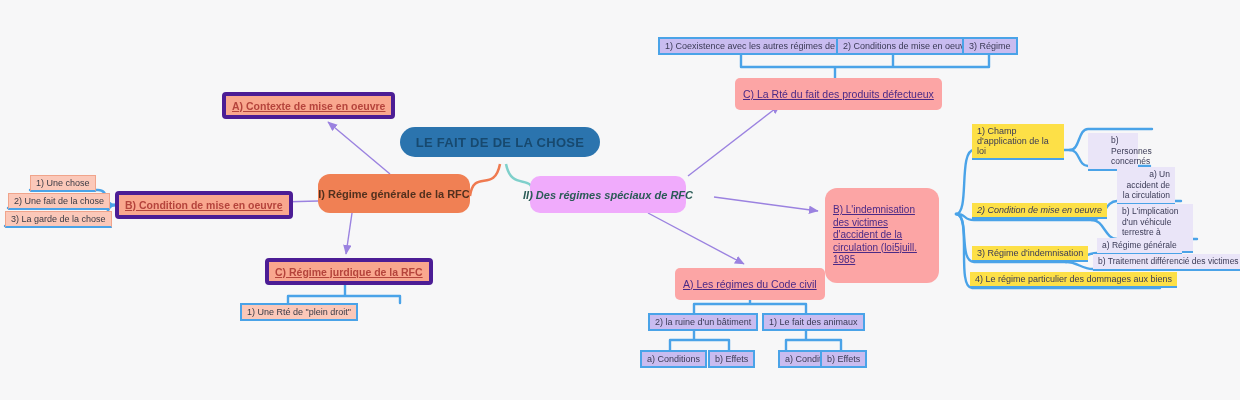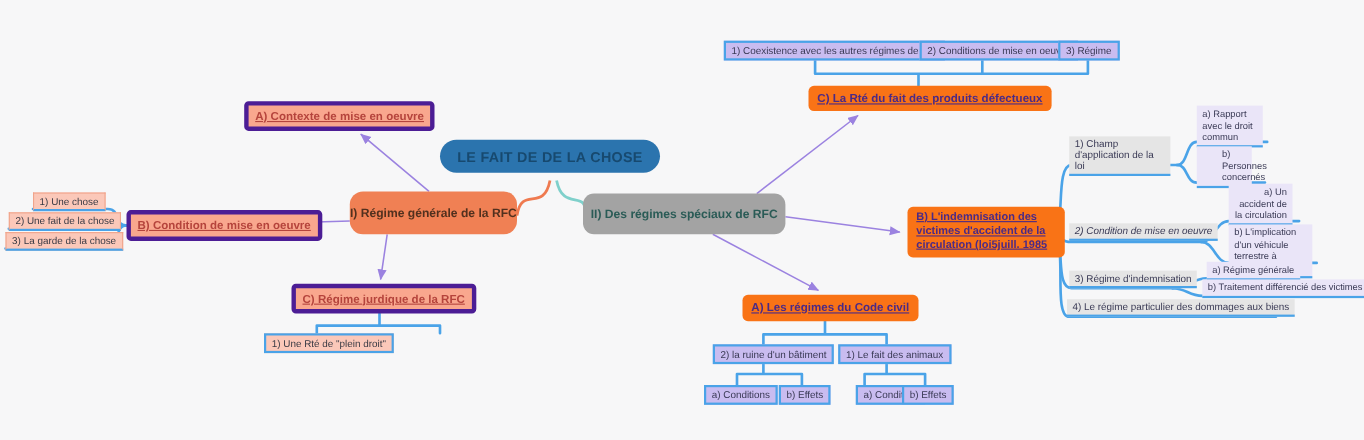--- a/index.html
+++ b/index.html
@@ -7,36 +7,36 @@
   #wires{position:absolute;left:0;top:0;width:1240px;height:400px;}
   .node{position:absolute;box-sizing:border-box;}
   .txt{white-space:nowrap;}
 
   .central{left:400px;top:127px;width:200px;height:30px;background:#2b74ae;border-radius:19px;
            display:flex;align-items:center;justify-content:center;color:#17496f;
            font-weight:bold;font-size:13px;letter-spacing:.3px;}
   .branch-i{left:318px;top:174px;width:152px;height:39px;background:#f08054;border-radius:12px;
             display:flex;align-items:center;justify-content:center;color:#52301e;
             font-weight:bold;font-size:11px;}
-  .branch-ii{left:530px;top:176px;width:184px;height:37px;background:#a3a3a3;border-radius:10px;
+  .branch-ii{left:530px;top:176px;width:156px;height:37px;background:#f0abfc;border-radius:10px;
              display:flex;align-items:center;justify-content:center;color:#2a5b56;
-             font-weight:bold;font-size:11px;}
+             font-weight:bold;font-size:11px;font-style:italic;}
 
   .salmon-node{background:#f9a78e;border:4px solid #4c1d95;border-radius:4px;
                color:#b5443c;font-weight:bold;font-size:10.5px;text-decoration:underline;
                display:flex;align-items:center;justify-content:center;padding:0 6px;}
-  .purple-node{background:#f97316;border-radius:5px;color:#4b2a86;font-weight:bold;
+  .purple-node{background:#fca5a5;border-radius:5px;color:#4b2a86;font-weight:normal;
                font-size:10.5px;text-decoration:underline;
-               display:flex;align-items:center;justify-content:center;padding:4px 8px;}
+               display:flex;align-items:center;justify-content:center;padding:16px 8px;}
 
   .leaf{font-size:9px;color:#3a3a44;padding:2px 5px;}
   .sal-u{background:#fbc8b9;border:1px solid #f0a48b;border-bottom:2px solid #4aa3e8;}
   .sal-b{background:#fbc8b9;border:2px solid #4aa3e8;}
   .pur-b{background:#c9bcf0;border:2px solid #4aa3e8;color:#3a3a55;}
-  .pur-u{background:#e5e5e5;border-bottom:2px solid #4aa3e8;color:#3a3a55;}
+  .pur-u{background:#fde047;border-bottom:2px solid #4aa3e8;color:#3a3a55;}
   .lav-u{background:#eae5f8;border-bottom:2px solid #4aa3e8;color:#3a3a55;font-size:8.5px;line-height:1.25;}
   .wrap{white-space:normal;}
 </style>
 </head>
 <body>
 
 <div id="canvas">
 
   <svg id="wires" viewBox="0 0 1240 400" xmlns="http://www.w3.org/2000/svg">
     <defs>
@@ -98,23 +98,22 @@
   <div class="node salmon-node txt" style="left:265px;top:258px;height:27px;">C) Régime jurdique de la RFC</div>
   <div class="node leaf sal-b txt" style="left:240px;top:303px;">1) Une Rté de "plein droit"</div>
 
   <div class="node branch-ii txt">II) Des régimes spéciaux de RFC</div>
 
   <div class="node purple-node txt" style="left:735px;top:78px;height:23px;">C) La Rté du fait des produits défectueux</div>
   <div class="node leaf pur-b txt" style="left:658px;top:37px;">1) Coexistence avec les autres régimes de Rté</div>
   <div class="node leaf pur-b txt" style="left:836px;top:37px;">2) Conditions de mise en oeuvre</div>
   <div class="node leaf pur-b txt" style="left:962px;top:37px;">3) Régime</div>
 
-  <div class="node purple-node wrap" style="left:825px;top:188px;width:143px;font-size:10px;text-align:left;justify-content:flex-start;line-height:1.25;">B) L'indemnisation des victimes d'accident de la circulation (loi5juill. 1985</div>
+  <div class="node purple-node wrap" style="left:825px;top:188px;width:114px;font-size:10px;text-align:left;justify-content:flex-start;line-height:1.25;border-radius:12px;">B) L'indemnisation des victimes d'accident de la circulation (loi5juill. 1985</div>
   <div class="node leaf pur-u wrap" style="left:972px;top:124px;width:92px;">1) Champ d'application de la loi</div>
-  <div class="node leaf lav-u wrap" style="left:1088px;top:96px;width:60px;">a) Rapport avec le droit commun</div>
   <div class="node leaf lav-u wrap" style="left:1088px;top:133px;width:50px;padding-left:23px;">b) Personnes concernés</div>
   <div class="node leaf pur-u txt" style="left:972px;top:203px;font-style:italic;">2) Condition de mise en oeuvre</div>
   <div class="node leaf lav-u wrap" style="left:1117px;top:167px;width:58px;text-align:right;">a) Un accident de la circulation</div>
   <div class="node leaf lav-u wrap" style="left:1117px;top:204px;width:76px;">b) L'implication d'un véhicule terrestre à moteur</div>
   <div class="node leaf pur-u txt" style="left:972px;top:246px;">3) Régime d'indemnisation</div>
   <div class="node leaf lav-u txt" style="left:1097px;top:238px;">a) Régime générale</div>
   <div class="node leaf lav-u txt" style="left:1093px;top:254px;">b) Traitement différencié des victimes</div>
   <div class="node leaf pur-u txt" style="left:970px;top:272px;">4) Le régime particulier des dommages aux biens</div>
 
   <div class="node purple-node txt" style="left:675px;top:268px;height:24px;">A) Les régimes du Code civil</div>

